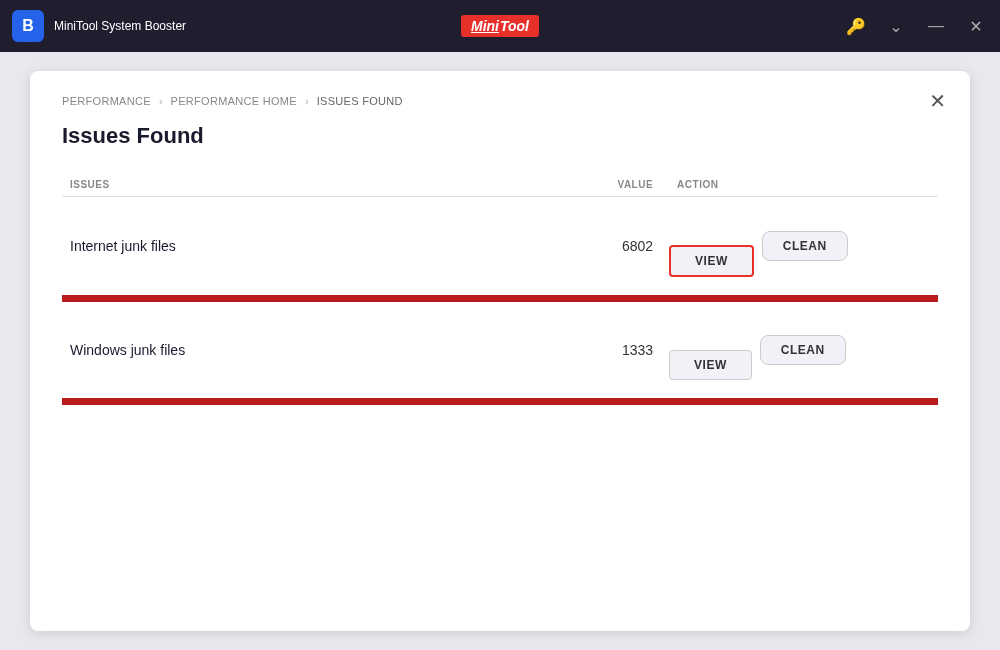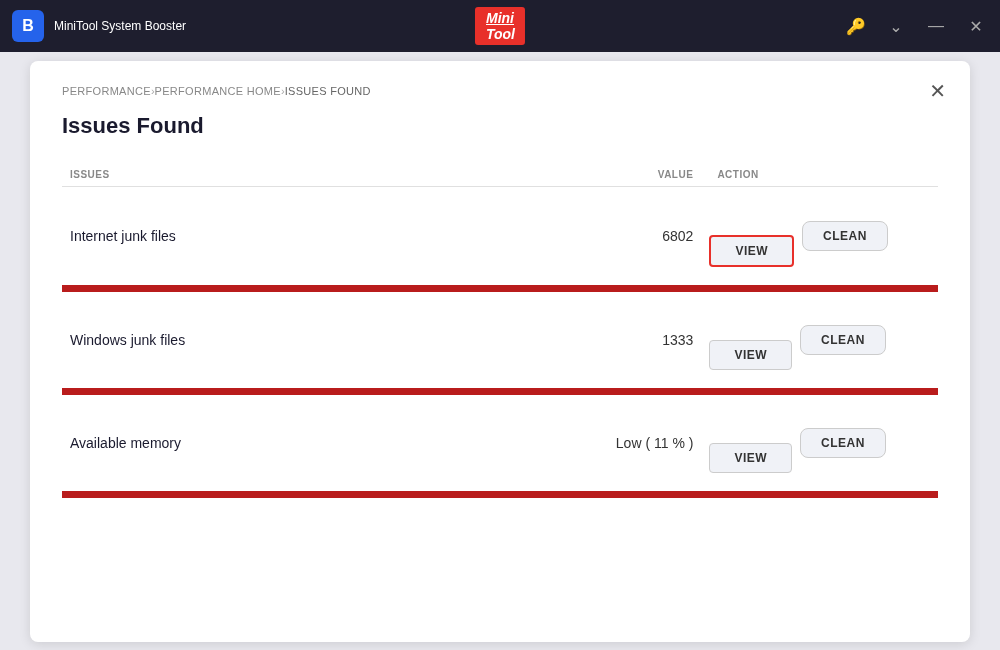--- a/index.html
+++ b/index.html
@@ -44,21 +44,20 @@
     }
     .titlebar-brand {
       position: absolute;
       left: 50%;
       transform: translateX(-50%);
       background: #e8302a;
       padding: 3px 10px;
       border-radius: 3px;
       display: flex;
       align-items: center;
-      flex-direction: column;
     }
     .brand-mini {
       color: #ffffff;
       font-size: 14px;
       font-weight: bold;
       font-style: italic;
     }
     .brand-tool {
       color: #ffffff;
       font-size: 14px;
@@ -114,21 +113,21 @@
       font-size: 20px;
       color: #555555;
       cursor: pointer;
       line-height: 1;
     }
 
     
     .breadcrumb {
       display: flex;
       align-items: center;
-      gap: 0;
+      gap: 8px;
       margin-bottom: 16px;
     }
     .breadcrumb-item {
       font-size: 11px;
       color: #888888;
       text-transform: uppercase;
       letter-spacing: 0.3px;
     }
     .breadcrumb-sep {
       font-size: 11px;
@@ -287,28 +286,18 @@
           <tr class="table-row">
             <td class="col-issue">Windows junk files</td>
             <td class="col-value">1333</td>
             <td>
               <div class="col-actions">
                 <button class="btn-view">VIEW</button>
                 <button class="btn-clean">CLEAN</button>
               </div>
             </td>
           </tr>
-          <tr class="table-row">
-            <td class="col-issue">Available memory</td>
-            <td class="col-value">Low ( 11 % )</td>
-            <td>
-              <div class="col-actions">
-                <button class="btn-view">VIEW</button>
-                <button class="btn-clean">CLEAN</button>
-              </div>
-            </td>
-          </tr>
         </tbody>
     </table>
 
     <div class="card-footer-space"></div>
   </div>
 </div>
 
 </body></html>

